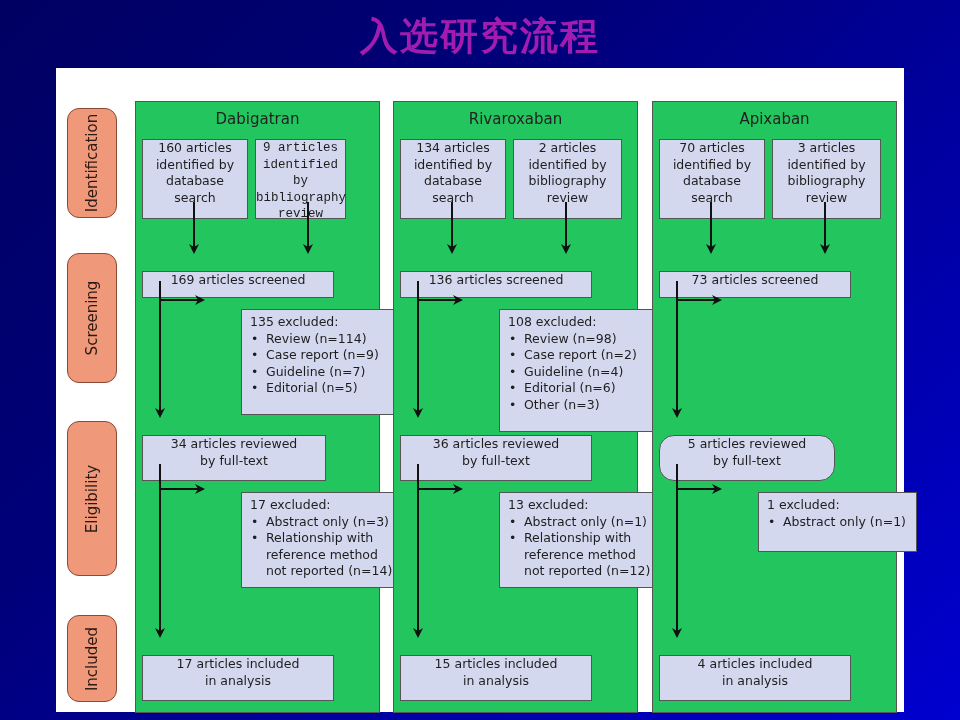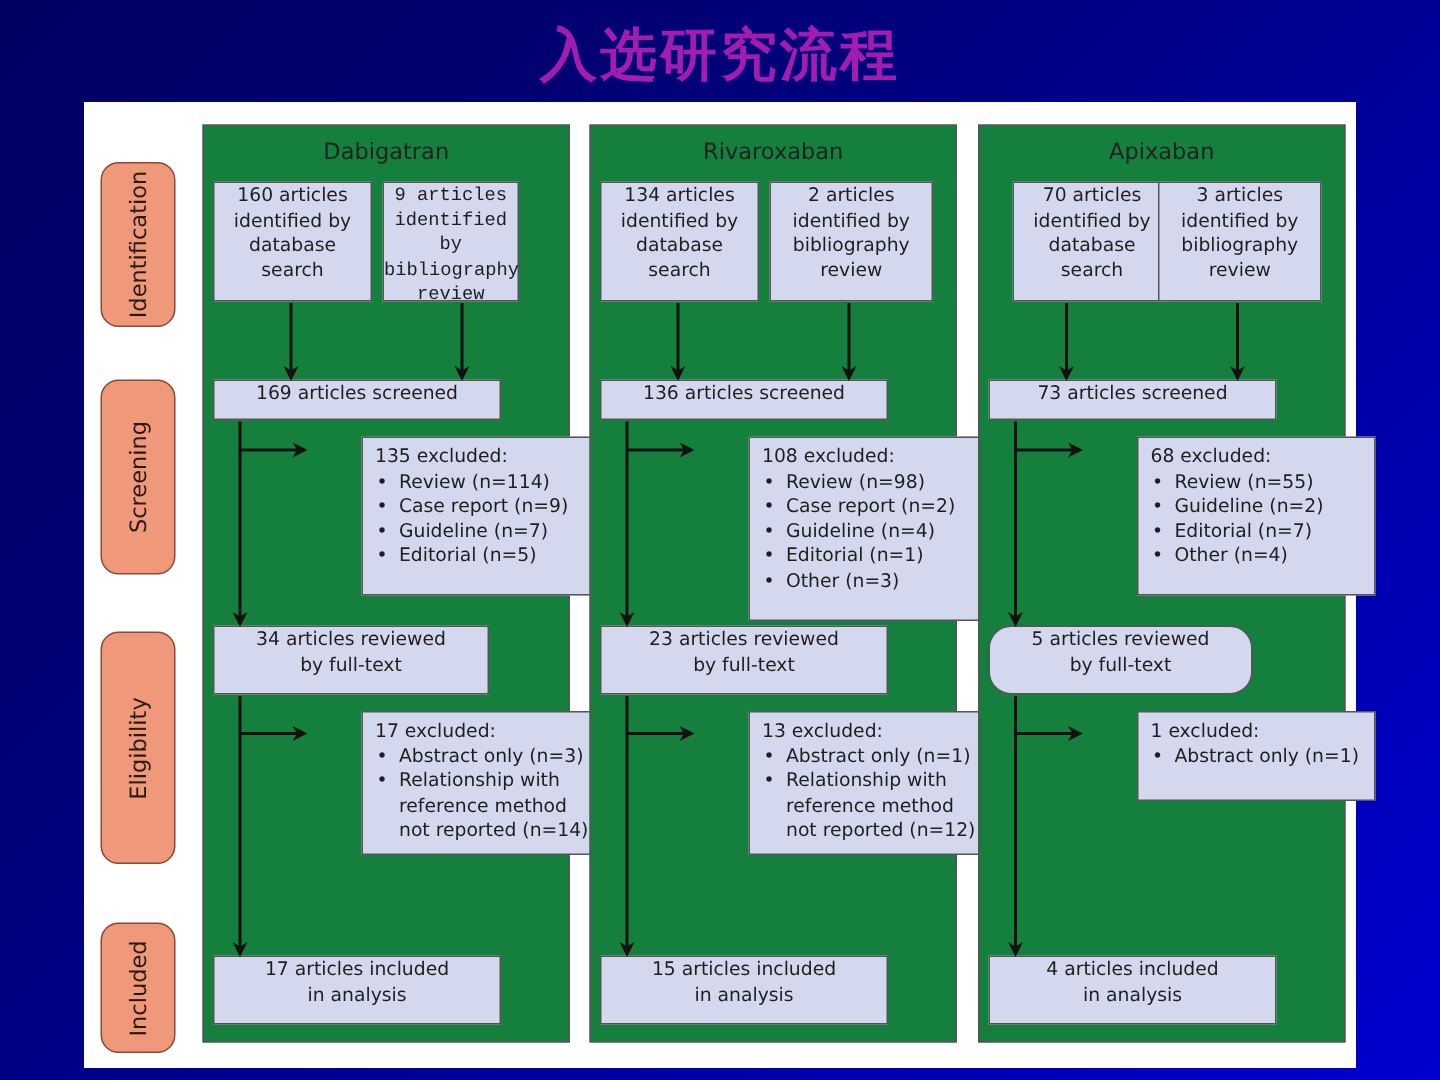--- a/index.html
+++ b/index.html
@@ -18,21 +18,21 @@
   }
   .pill {
     position:absolute; left:11px; width:50px; background:#f0987a; border:1px solid #8a4a36;
     border-radius:12px; box-sizing:border-box;
   }
   .pill span {
     position:absolute; left:50%; top:50%; transform:translate(-50%,-50%) rotate(-90deg);
     white-space:nowrap; font-size:15px; color:#2a1a14; font-weight:500;
   }
   .panel {
-    position:absolute; top:15px; width:245px; height:612px; border:1.5px solid #555; box-sizing:border-box; background:#15803d;
+    position:absolute; top:33px; width:245px; height:612px; border:1.5px solid #555; box-sizing:border-box; background:#22c55e;
   }
   .panel-title {
     position:absolute; left:0; top:8px; width:100%; text-align:center; font-size:15px; color:#222;
   }
   .box {
     position:absolute; background:#d4d8ef; border:1.5px solid #555; box-sizing:border-box;
     font-size:12.5px; color:#1e1e1e; line-height:16.5px;
   }
   .box.center { text-align:center; display:flex; flex-direction:column; justify-content:flex-start; }
   .box.left { padding:4px 6px 4px 8px;margin-left:35px; }
@@ -120,65 +120,56 @@
         </div>
         <div class="box center" style="left: 6px; top: 169px; width: 192px; height: 27px;">
           <div>136 articles screened</div>
         </div>
         <div class="box left" style="left: 70px; top: 207px; width: 190px; height: 123px;">
           <div>108 excluded:</div>
           <ul class="excl-list">
             <li>Review (n=98)</li>
             <li>Case report (n=2)</li>
             <li>Guideline (n=4)</li>
-            <li>Editorial (n=1)</li>
+            <li>Editorial (n=6)</li>
             <li>Other (n=3)</li>
           </ul>
         </div>
         <div class="box center" style="left: 6px; top: 333px; width: 192px; height: 46px;">
-          <div>23 articles reviewed</div>
+          <div>36 articles reviewed</div>
           <div>by full-text</div>
         </div>
         <div class="box left" style="left: 70px; top: 390px; width: 159px; height: 96px;">
           <div>13 excluded:</div>
           <ul class="excl-list">
             <li>Abstract only (n=1)</li>
             <li>Relationship with reference method not reported (n=12)</li>
           </ul>
         </div>
         <div class="box center" style="left: 6px; top: 553px; width: 192px; height: 46px;">
           <div>15 articles included</div>
           <div>in analysis</div>
         </div>
       </div>
       <div class="panel" style="left: 596px;">
         <div class="panel-title">Apixaban</div>
-        <div class="box center" style="left: 6px; top: 37px; width: 106px; height: 80px; margin-left: 16px;">
+        <div class="box center" style="left: 6px; top: 37px; width: 106px; height: 80px;">
           <div>70 articles</div>
           <div>identified by</div>
           <div>database</div>
           <div>search</div>
         </div>
         <div class="box center" style="left: 119px; top: 37px; width: 109px; height: 80px;">
           <div>3 articles</div>
           <div>identified by</div>
           <div>bibliography</div>
           <div>review</div>
         </div>
         <div class="box center" style="left: 6px; top: 169px; width: 192px; height: 27px;">
           <div>73 articles screened</div>
-        </div>
-        <div class="box left" style="left: 70px; top: 207px; width: 159px; height: 105.5px;">
-          <div>68 excluded:</div>
-          <ul class="excl-list">
-            <li>Review (n=55)</li>
-            <li>Guideline (n=2)</li>
-            <li>Editorial (n=7)</li>
-            <li>Other (n=4)</li>
-          </ul>
         </div>
         <div class="box center" style="left: 6px; top: 333px; width: 176px; height: 46px; border-radius: 15px;">
           <div>5 articles reviewed</div>
           <div>by full-text</div>
         </div>
         <div class="box left" style="left: 70px; top: 390px; width: 159px; height: 60px;">
           <div>1 excluded:</div>
           <ul class="excl-list">
             <li>Abstract only (n=1)</li>
           </ul>

